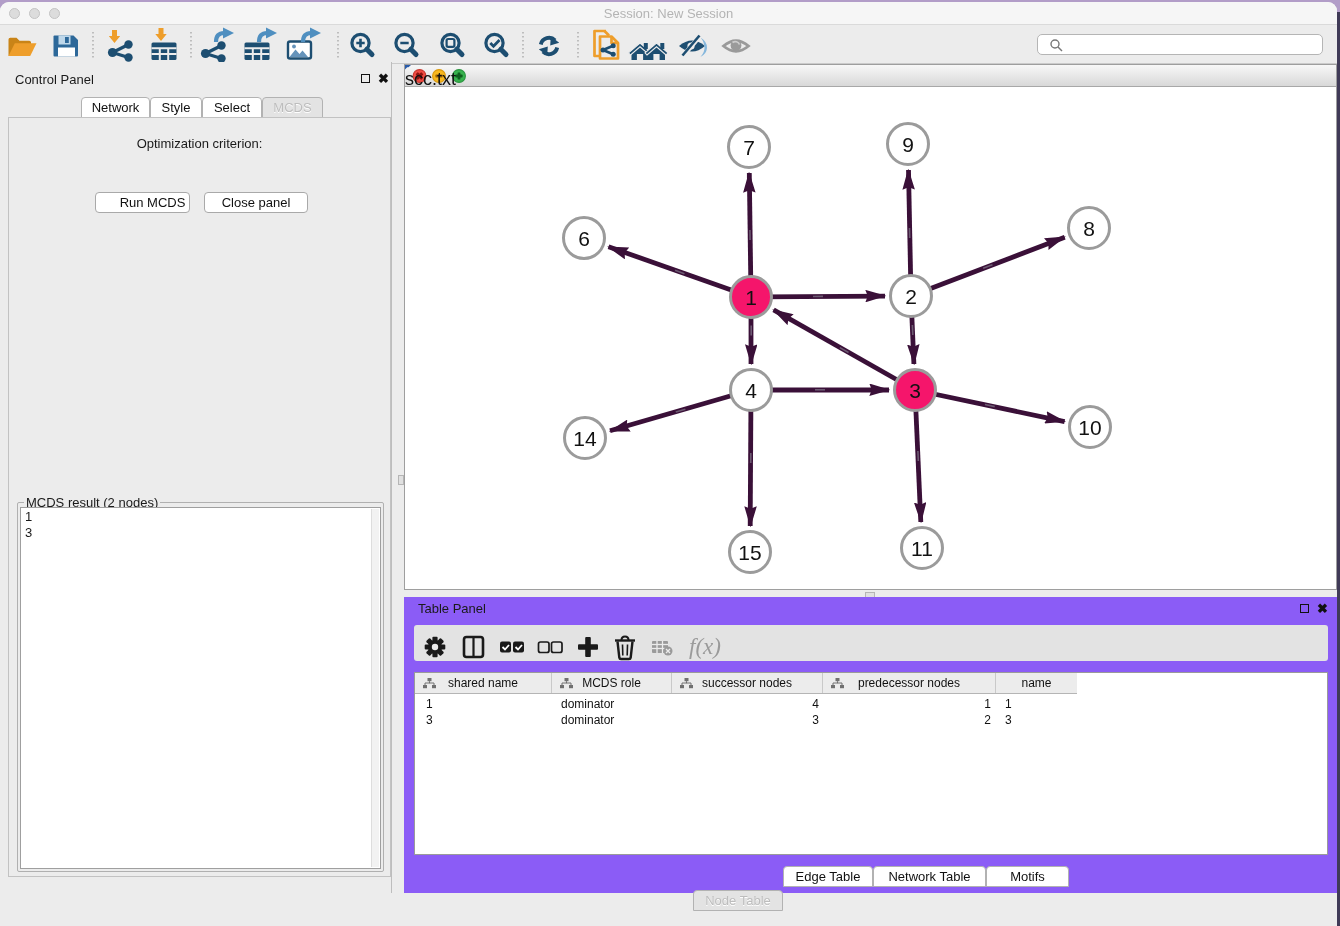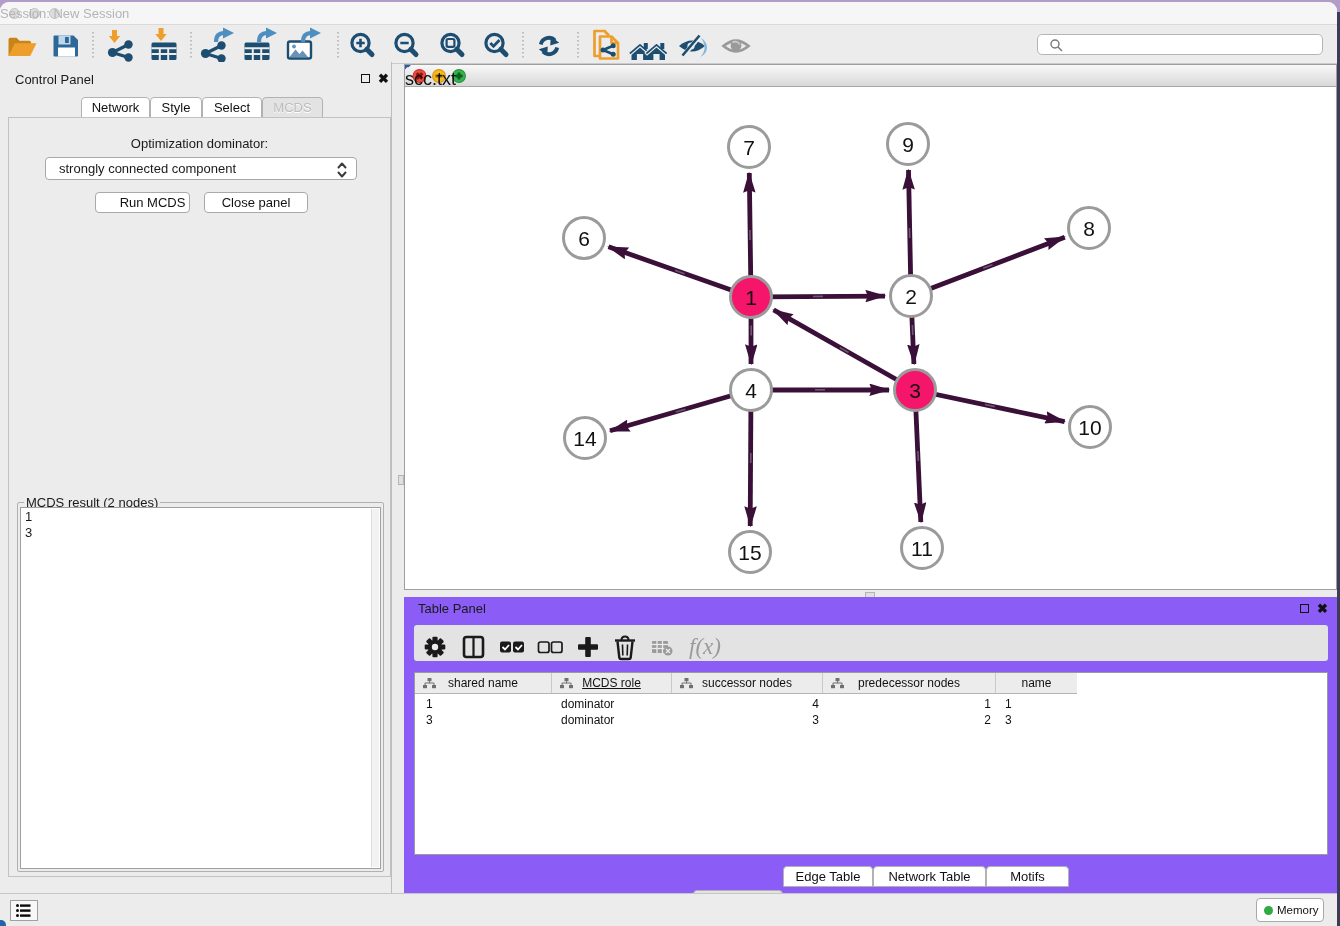--- a/index.html
+++ b/index.html
@@ -2,21 +2,21 @@
 <html><head>
 <meta charset="utf-8">
 <style>
 * { margin:0; padding:0; box-sizing:border-box; }
 html,body { width:1340px; height:926px; overflow:hidden; }
 body { background:#403a57; font-family:"Liberation Sans", sans-serif; font-size:13px; color:#1a1a1a; position:relative; }
 #win { position:absolute; left:0; top:2px; right:3px; bottom:0; background:#ececec; border-radius:9px 9px 0 0; overflow:hidden; }
 
 #titlebar { position:absolute; left:0; top:0; right:0; height:23px; background:#f6f6f6; border-bottom:1px solid #dadada; }
 .tl { position:absolute; top:5.5px; width:11px; height:11px; border-radius:50%; background:#dcdcdc; border:1px solid #c3c3c3; }
-#title { position:absolute; top:4px; left:0; right:0; color:#b4b4b4; font-size:13px; }
+#title { position:absolute; top:4px; left:0; right:0; text-align:center; color:#b4b4b4; font-size:13px; }
 
 #toolbar { position:absolute; left:0; top:24px; right:0; height:38px; background:#ececec; border-bottom:1px solid #cbcbcb; }
 
 #cp { position:absolute; left:0; top:60px; width:392px; height:831px; background:#ececec; border-right:1px solid #bdbdbd; }
 .paneltitle { font-size:13px; color:#1a1a1a; }
 .winbtn-sq { position:absolute; width:9px; height:9px; border:1.6px solid #111; }
 .winbtn-x { position:absolute; font-size:13px; font-weight:bold; color:#111; line-height:11px; }
 .tab { position:absolute; top:0; height:21px; background:#fff; border:1px solid #b2b2b2; border-radius:4px 4px 0 0; text-align:center; font-size:13px; line-height:20px; color:#111; }
 .tabsel { background:#e3e3e3; color:#bdbdbd; text-shadow:0 1px 0 #fff; }
 #cp-inner { position:absolute; left:8px; top:55px; width:383px; height:760px; border:1px solid #c2c2c2; background:#ececec; }
@@ -193,27 +193,21 @@
     <div class="paneltitle" style="position:absolute;left:15px;top:10px;">Control Panel</div>
     <div class="winbtn-sq" style="left:361px;top:12px;"></div>
     <div class="winbtn-x" style="left:378px;top:11px;">✖</div>
     <div style="position:absolute;left:0;top:35px;width:392px;">
       <div class="tab" style="left:81px;width:69px;">Network</div>
       <div class="tab" style="left:150px;width:52px;">Style</div>
       <div class="tab" style="left:202px;width:60px;">Select</div>
       <div class="tab tabsel" style="left:262px;width:61px;height:22px;">MCDS</div>
     </div>
     <div id="cp-inner">
-      <div style="position:absolute;left:0;top:18px;width:100%;text-align:center;">Optimization dominator:</div>
-      <div style="position:absolute;left:36px;top:39px;width:312px;height:23px;background:#fff;border:1px solid #a8a8a8;border-radius:4px;line-height:21px;padding-left:13px;">strongly connected component
-        <svg style="position:absolute;right:9px;top:3.5px;" width="10" height="16" viewBox="0 0 10 16">
-            <path d="M1.5 5.5 L5 1.5 L8.5 5.5" stroke="#3c3c3c" stroke-width="2" fill="none" stroke-linecap="round" stroke-linejoin="round"></path>
-            <path d="M1.5 10.5 L5 14.5 L8.5 10.5" stroke="#3c3c3c" stroke-width="2" fill="none" stroke-linecap="round" stroke-linejoin="round"></path>
-          </svg>
-      </div>
+      <div style="position:absolute;left:0;top:18px;width:100%;text-align:center;">Optimization criterion:</div>
       <div class="btn" style="left:86px;top:74px;width:95px;height:21px;line-height:20px;padding-left:20px;">Run MCDS</div>
       <div class="btn" style="left:195px;top:74px;width:104px;height:21px;line-height:20px;">Close panel</div>
 
       <div style="position:absolute;left:8px;top:384px;width:367px;height:370px;border:1px solid #b0b0b0;border-radius:2px;">
         <div style="position:absolute;left:6px;top:-8px;background:#ececec;padding:0 2px;font-size:13px;">MCDS result (2 nodes)</div>
         <div style="position:absolute;left:2px;top:4px;right:2px;bottom:2px;background:#fff;border:1px solid #9f9f9f;">
           <div style="position:absolute;left:4px;top:1px;font-size:13px;line-height:16px;">1<br>3</div>
           <div style="position:absolute;right:1px;top:1px;bottom:1px;width:8px;background:#f2f2f2;border-left:1px solid #ddd;"></div>
         </div>
       </div>
@@ -368,21 +362,21 @@
 <svg width="13" height="11" viewBox="0 0 13 11" style="position:absolute;left:8px;top:5px;">
             <g fill="#707070">
               <rect x="4.5" y="0" width="4" height="3.2"></rect>
               <rect x="0" y="7" width="4" height="3.2"></rect>
               <rect x="9" y="7" width="4" height="3.2"></rect>
             </g>
             <g stroke="#707070" stroke-width="1">
               <path d="M6.5 3.2 v2 M2 7 v-2 h9 v2" fill="none"></path>
             </g>
           </svg>
-<div class="hdrcell" style="left:137px;width:120px;line-height:20px;text-decoration:underline;">MCDS role</div>
+<div class="hdrcell" style="left:137px;width:120px;line-height:20px;">MCDS role</div>
 <svg width="13" height="11" viewBox="0 0 13 11" style="position:absolute;left:145px;top:5px;">
             <g fill="#707070">
               <rect x="4.5" y="0" width="4" height="3.2"></rect>
               <rect x="0" y="7" width="4" height="3.2"></rect>
               <rect x="9" y="7" width="4" height="3.2"></rect>
             </g>
             <g stroke="#707070" stroke-width="1">
               <path d="M6.5 3.2 v2 M2 7 v-2 h9 v2" fill="none"></path>
             </g>
           </svg>
@@ -423,31 +417,13 @@
 <div class="cell" style="left:590px;top:40px;">3</div>
     </div>
 
     <div style="position:absolute;left:0;top:269px;width:100%;">
       <div class="tab tabsel" style="left:289px;width:90px;margin-top:24px;">Node Table</div>
       <div class="tab" style="left:379px;width:90px;">Edge Table</div>
       <div class="tab" style="left:469px;width:113px;">Network Table</div>
       <div class="tab" style="left:582px;width:83px;">Motifs</div>
     </div>
   </div>
-  <div id="status">
-    <div style="position:absolute;left:10px;top:6px;width:28px;height:21px;background:#f8f8f8;border:1px solid #a0a0a0;">
-      <svg width="16" height="13" viewBox="0 0 16 13" style="position:absolute;left:5px;top:3px;">
-          <g fill="#0a0a0a">
-            <circle cx="1.5" cy="1.5" r="1.5"></circle>
-            <rect x="4" y="0.4" width="10.5" height="2.4"></rect>
-            <circle cx="1.5" cy="6.5" r="1.5"></circle>
-            <rect x="4" y="5.4" width="10.5" height="2.4"></rect>
-            <circle cx="1.5" cy="11.5" r="1.5"></circle>
-            <rect x="4" y="10.4" width="10.5" height="2.4"></rect>
-          </g>
-        </svg>
-    </div>
-    <div style="position:absolute;left:-4px;bottom:-4px;width:10px;height:10px;border-radius:50%;background:#2563a8;"></div>
-    <div class="btn" style="right:13px;top:4px;width:68px;height:24px;font-size:11.5px;line-height:22px;text-align:left;padding-left:20px;">
-      <span style="position:absolute;left:7px;top:7px;width:9px;height:9px;border-radius:50%;background:#2faa44;"></span>Memory
-    </div>
-  </div>
 </div>
 
 </body></html>

